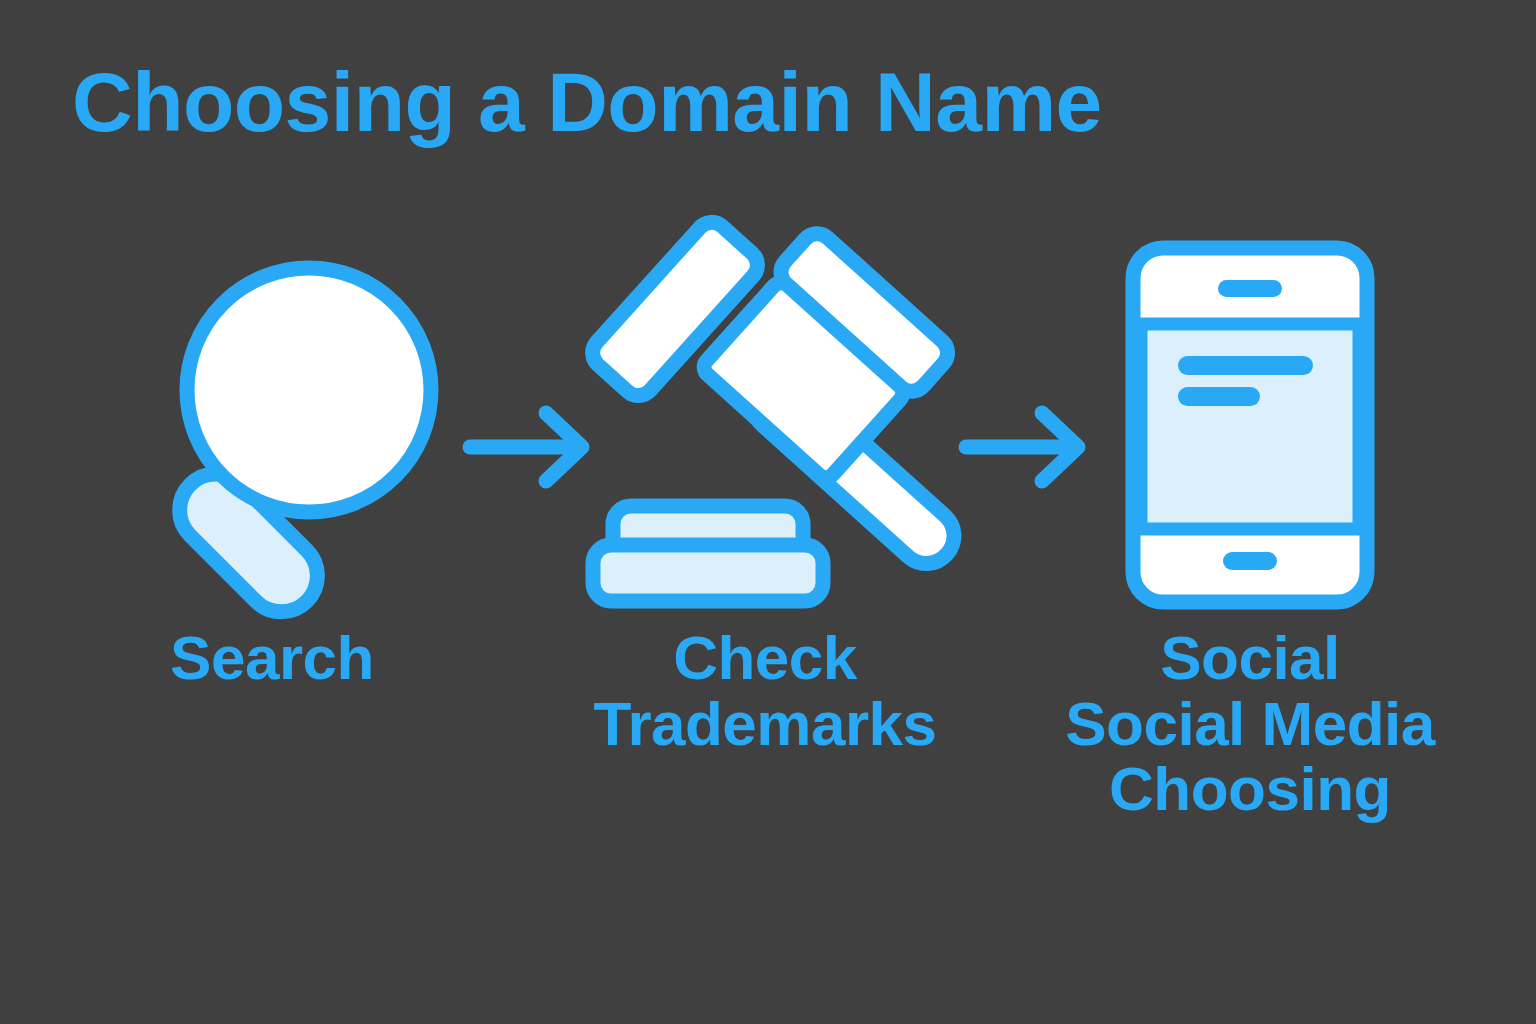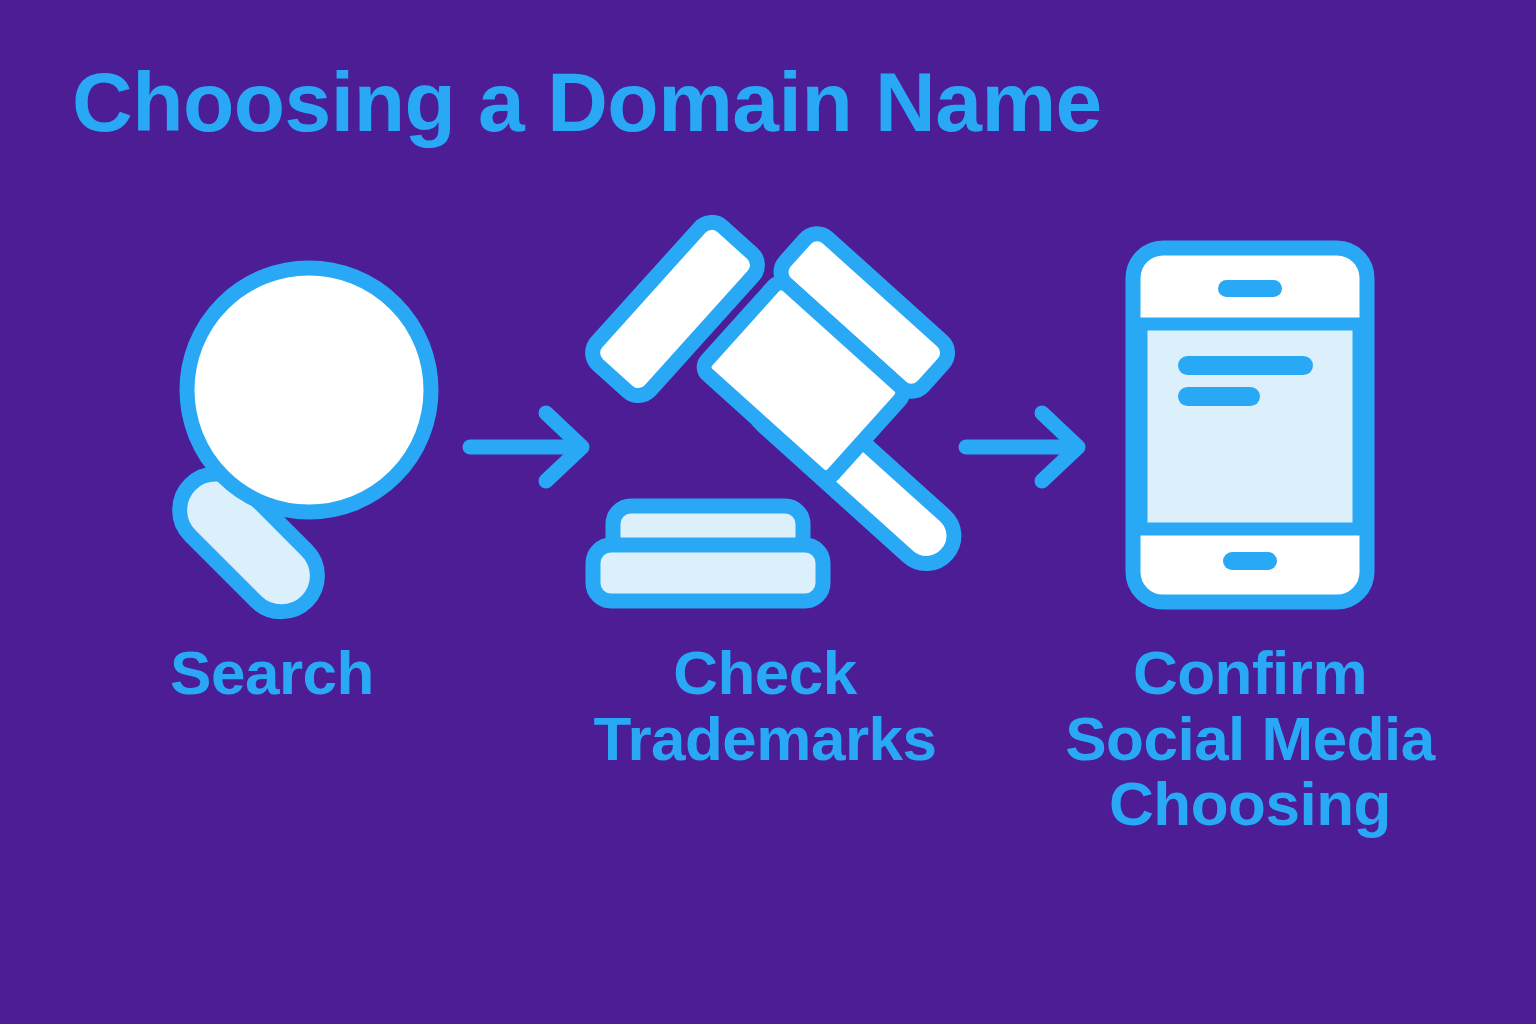--- a/index.html
+++ b/index.html
@@ -9,21 +9,21 @@
     background: #ffffff;
   }
   body {
     font-family: "Liberation Sans", sans-serif;
     -webkit-font-smoothing: antialiased;
   }
   #infographic {
     position: relative;
     width: 1536px;
     height: 1024px;
-    background: #4c1d95;
+    background: #404040;
     overflow: hidden;
   }
 
   
   .title {
     position: absolute;
     left: 72px;
     top: 58px;
     font-size: 84px;
     font-weight: 700;
@@ -40,21 +40,21 @@
     width: 420px;
   }
   .step-icon {
     position: relative;
     height: 390px;
     display: flex;
     align-items: center;
     justify-content: center;
   }
   .step-label {
-    margin-top: 20px;
+    margin-top: 5px;
     text-align: center;
     font-size: 62px;
     font-weight: 700;
     line-height: 1.06;
     letter-spacing: -0.5px;
     color: #29A9F5;
   }
 
   #step-1 { left: 62px;  }
   #step-2 { left: 555px; }
@@ -161,19 +161,19 @@
 
         <rect x="53" y="116" width="135" height="19" rx="9.5" ry="9.5" fill="#29A9F5"></rect>
 
         <rect x="53" y="147" width="82" height="19" rx="9.5" ry="9.5" fill="#29A9F5"></rect>
 
         <rect x="98" y="312" width="54" height="18" rx="9" ry="9" fill="#29A9F5"></rect>
       </svg>
     </div>
 
     <div class="step-label">
-      <div>Confirm</div>
+      <div>Social</div>
       <div>Social Media</div>
       <div>Choosing</div>
     </div>
   </div>
 
 </div>
 
 </body></html>

